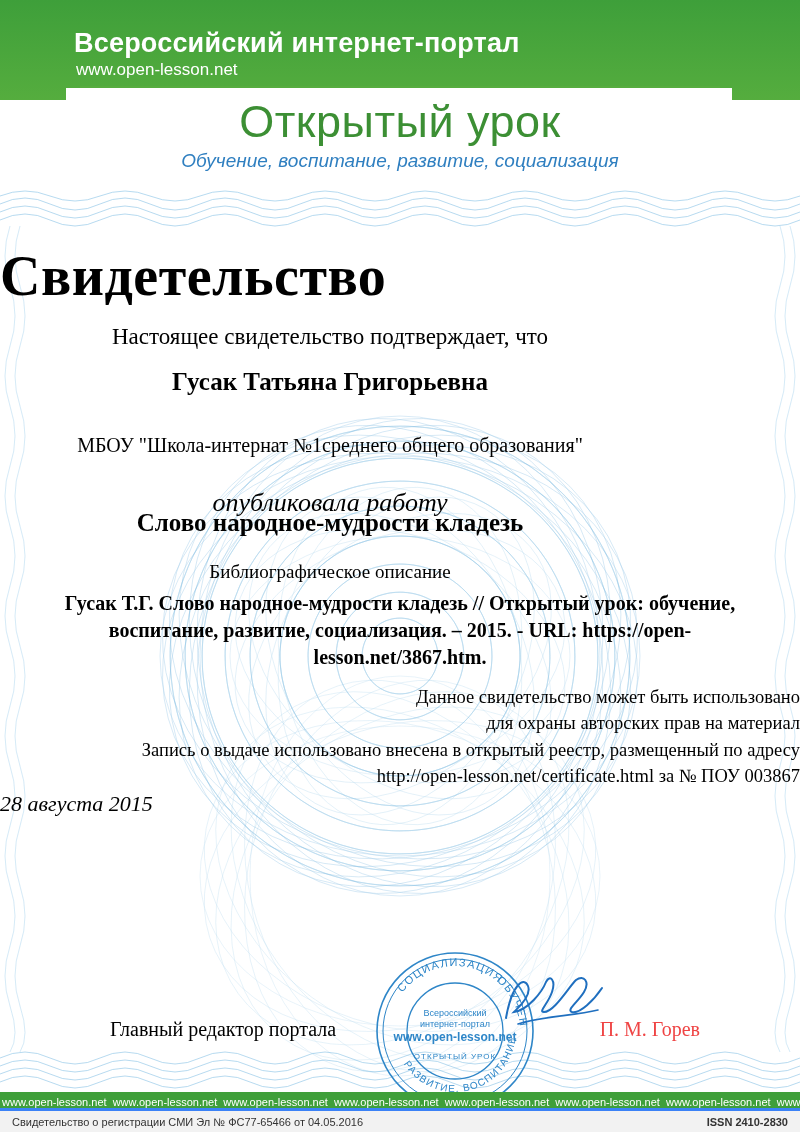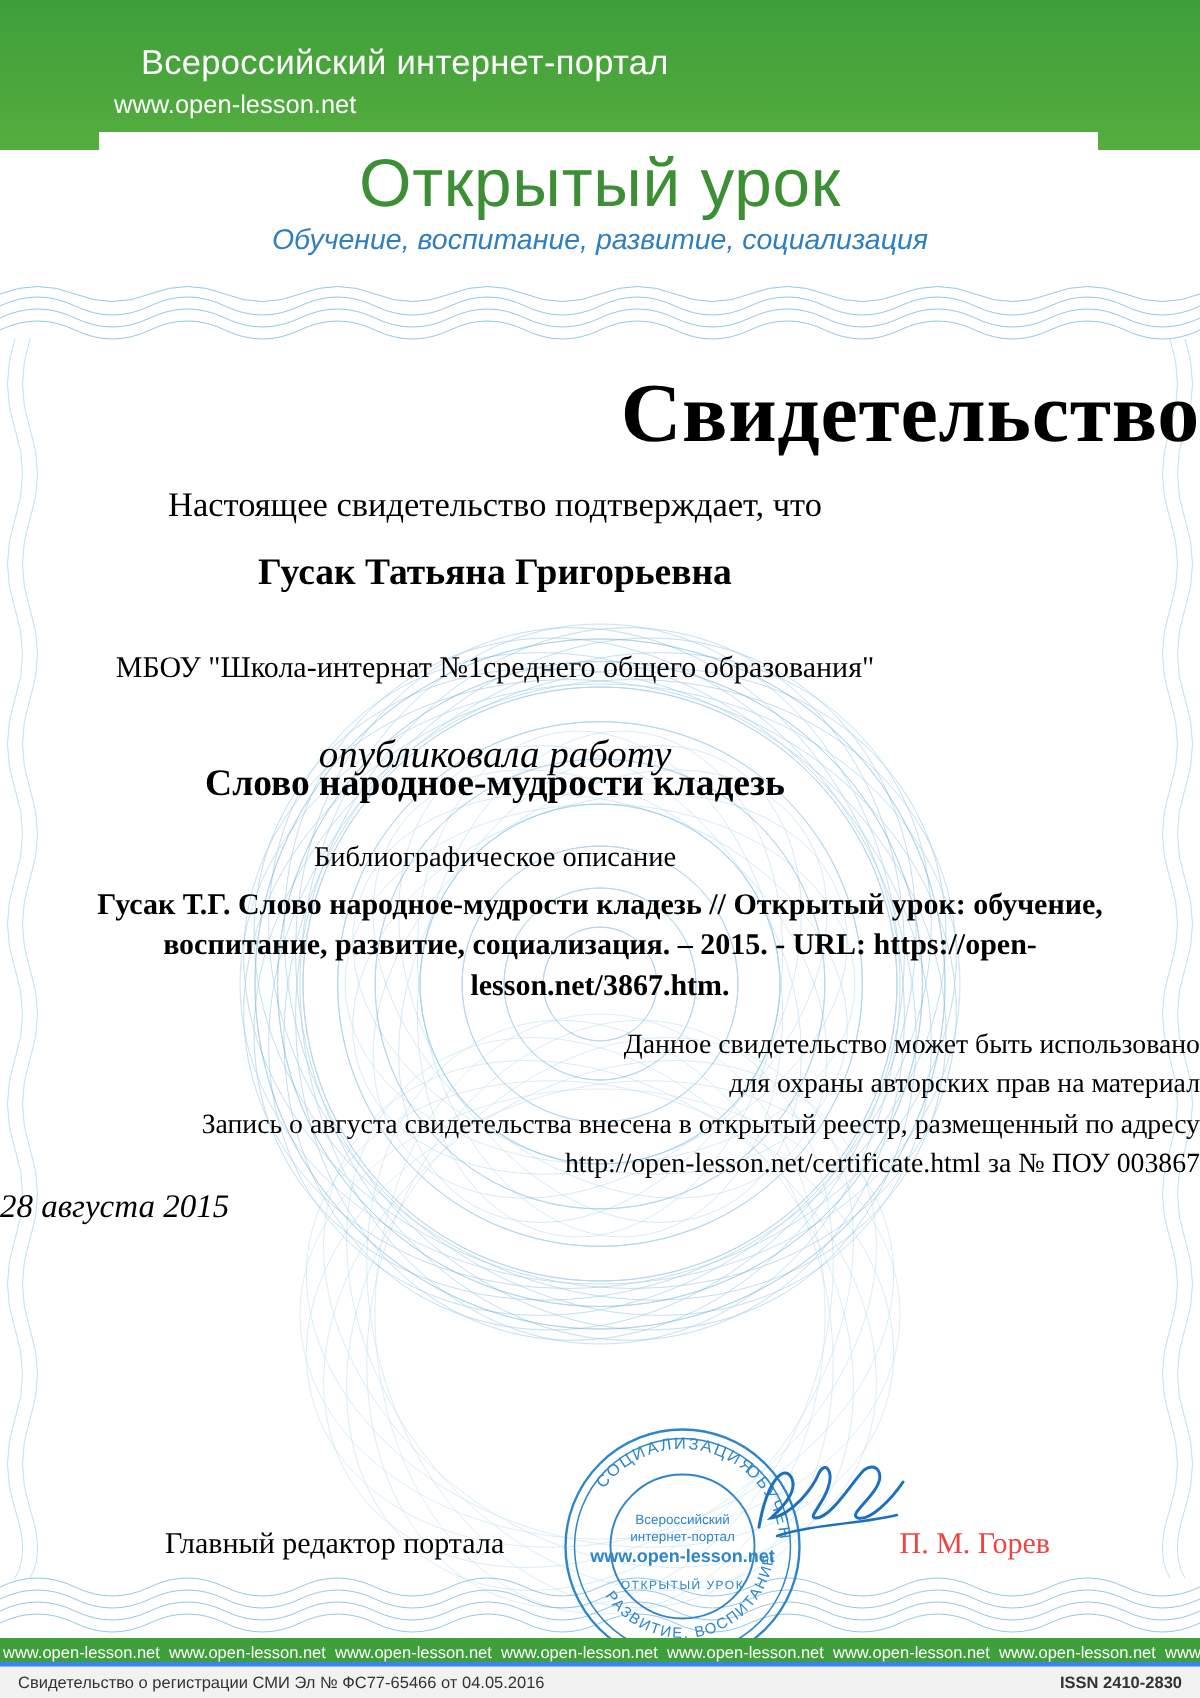--- a/index.html
+++ b/index.html
@@ -50,25 +50,24 @@
     width: 666px;
     height: 92px;
     background: #ffffff;
     border-radius: 0 0 10px 10px;
   }
   .portal-title {
     position: absolute;
     top: 28px;
     left: 74px;
     font-family: "Liberation Sans", sans-serif;
-    font-size: 23px;
-    font-weight: normal;
+    font-size: 27px;
+    font-weight: bold;
     color: #ffffff;
     letter-spacing: 0.2px;
-    margin-left: 20px;
   }
   .portal-url {
     position: absolute;
     top: 60px;
     left: 76px;
     font-family: "Liberation Sans", sans-serif;
     font-size: 17px;
     color: #ffffff;
   }
   .brand-title {
@@ -112,21 +111,21 @@
     top: 186px;
     left: 0;
     width: 800px;
     height: 906px;
   }
   .cert-title {
     position: absolute;
     top: 58px;
     left: 0;
     width: 800px;
-    text-align: right;
+    text-align: left;
     font-family: "Liberation Serif", serif;
     font-weight: bold;
     font-size: 56px;
     color: #000000;
     letter-spacing: 0.5px;
   }
   .line {
     position: absolute;
     left: 0;
     width: 660px;
@@ -436,21 +435,21 @@
     <div class="line l-org">МБОУ "Школа-интернат №1среднего общего образования"</div>
     <div class="line l-pub">опубликовала работу</div>
     <div class="line l-work">Слово народное-мудрости кладезь</div>
     <div class="line l-bibhead">Библиографическое описание</div>
 
     <div class="bib">Гусак Т.Г. Слово народное-мудрости кладезь // Открытый урок: обучение, воспитание, развитие, социализация. – 2015. - URL: https://open-lesson.net/3867.htm.</div>
 
     <div class="note">
       <div>Данное свидетельство может быть использовано</div>
       <div>для охраны авторских прав на материал</div>
-      <div>Запись о августа свидетельства внесена в открытый реестр, размещенный по адресу</div>
+      <div>Запись о выдаче использовано внесена в открытый реестр, размещенный по адресу</div>
       <div>http://open-lesson.net/certificate.html за № ПОУ 003867</div>
     </div>
 
     <div class="date">28 августа 2015</div>
 
     <div class="stamp">
       <svg width="170" height="170" viewBox="0 0 170 170">
         <defs>
           <path id="arcTop" d="M20,85 A65,65 0 0 1 150,85" fill="none"></path>
           <path id="arcBottom" d="M24,85 A61,61 0 0 0 146,85" fill="none"></path>

